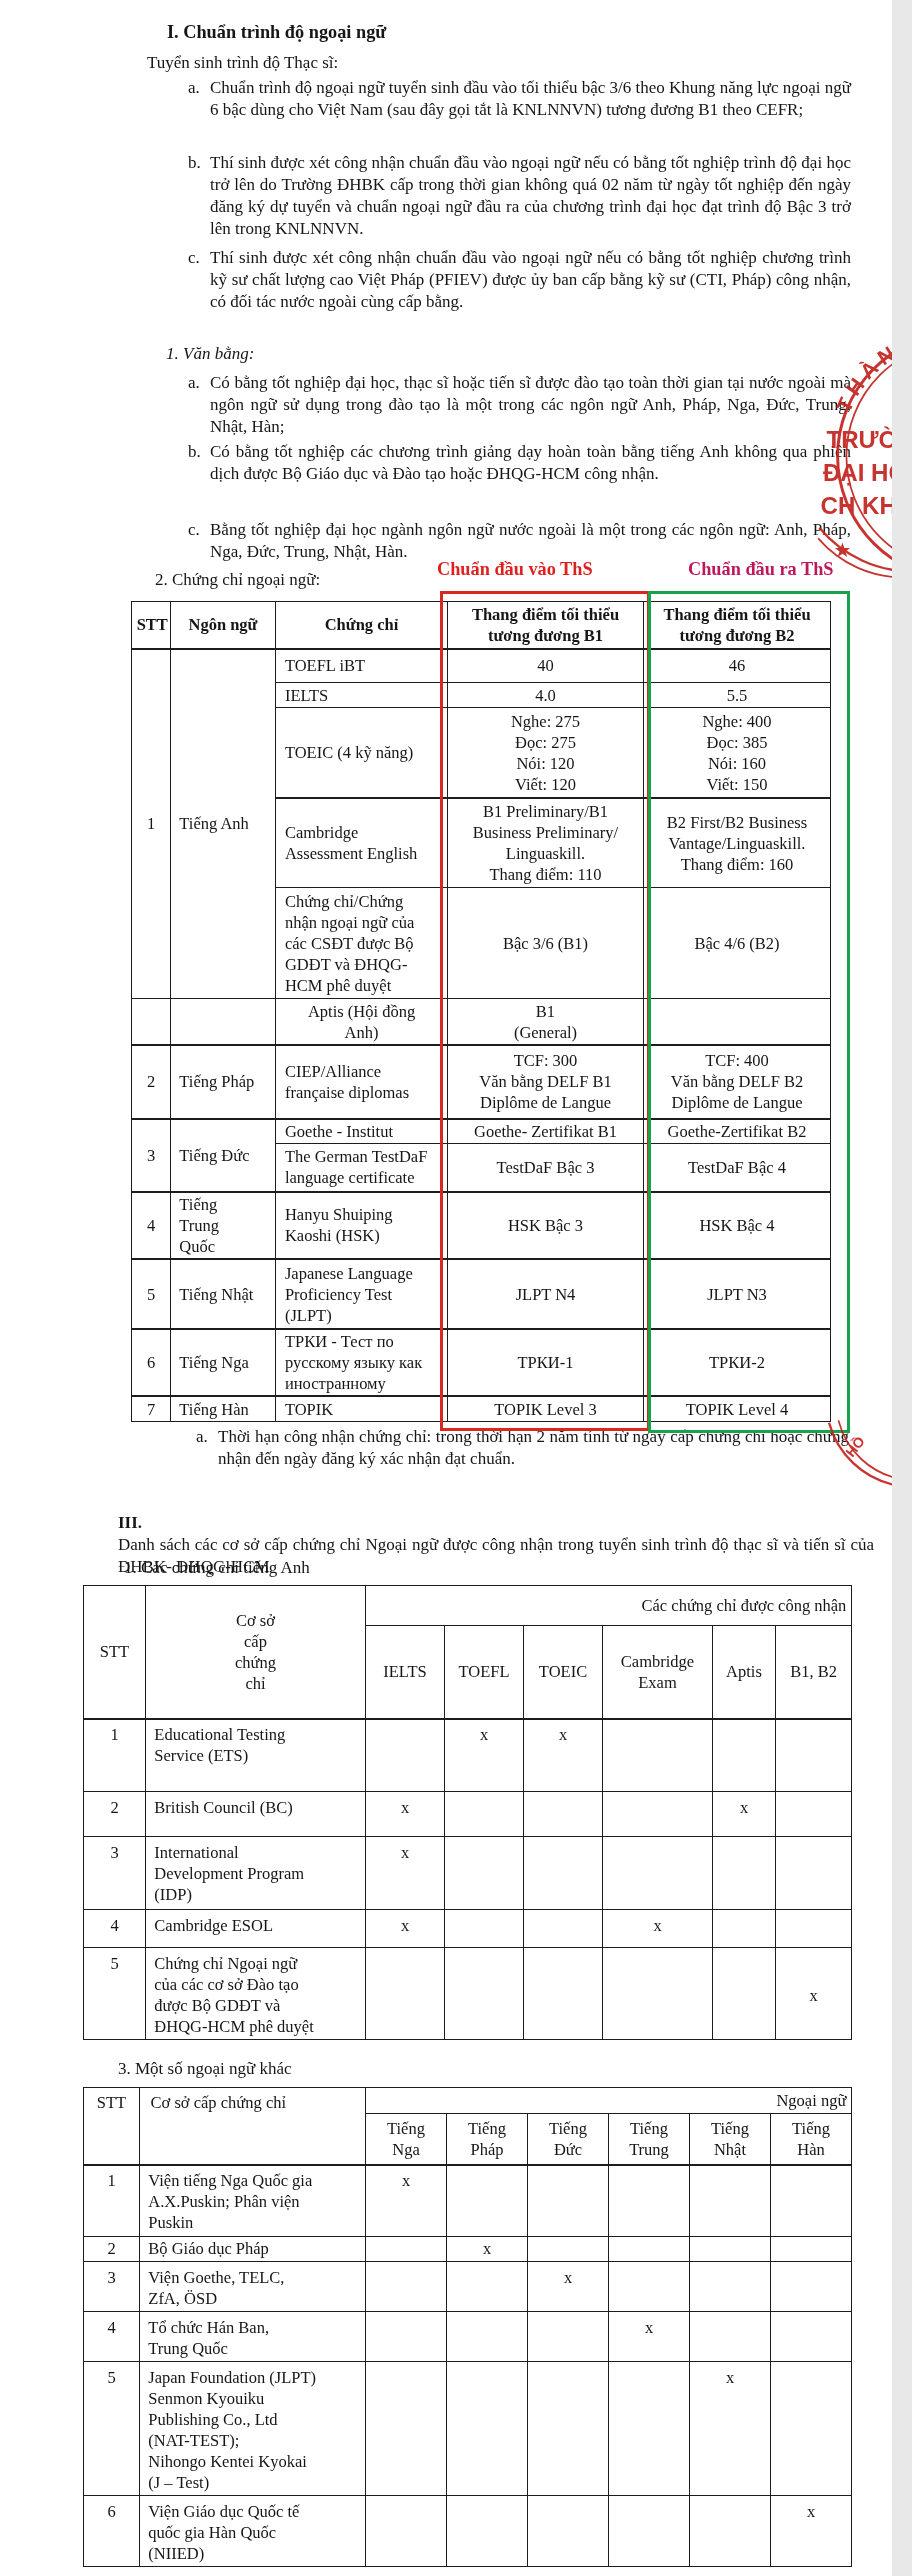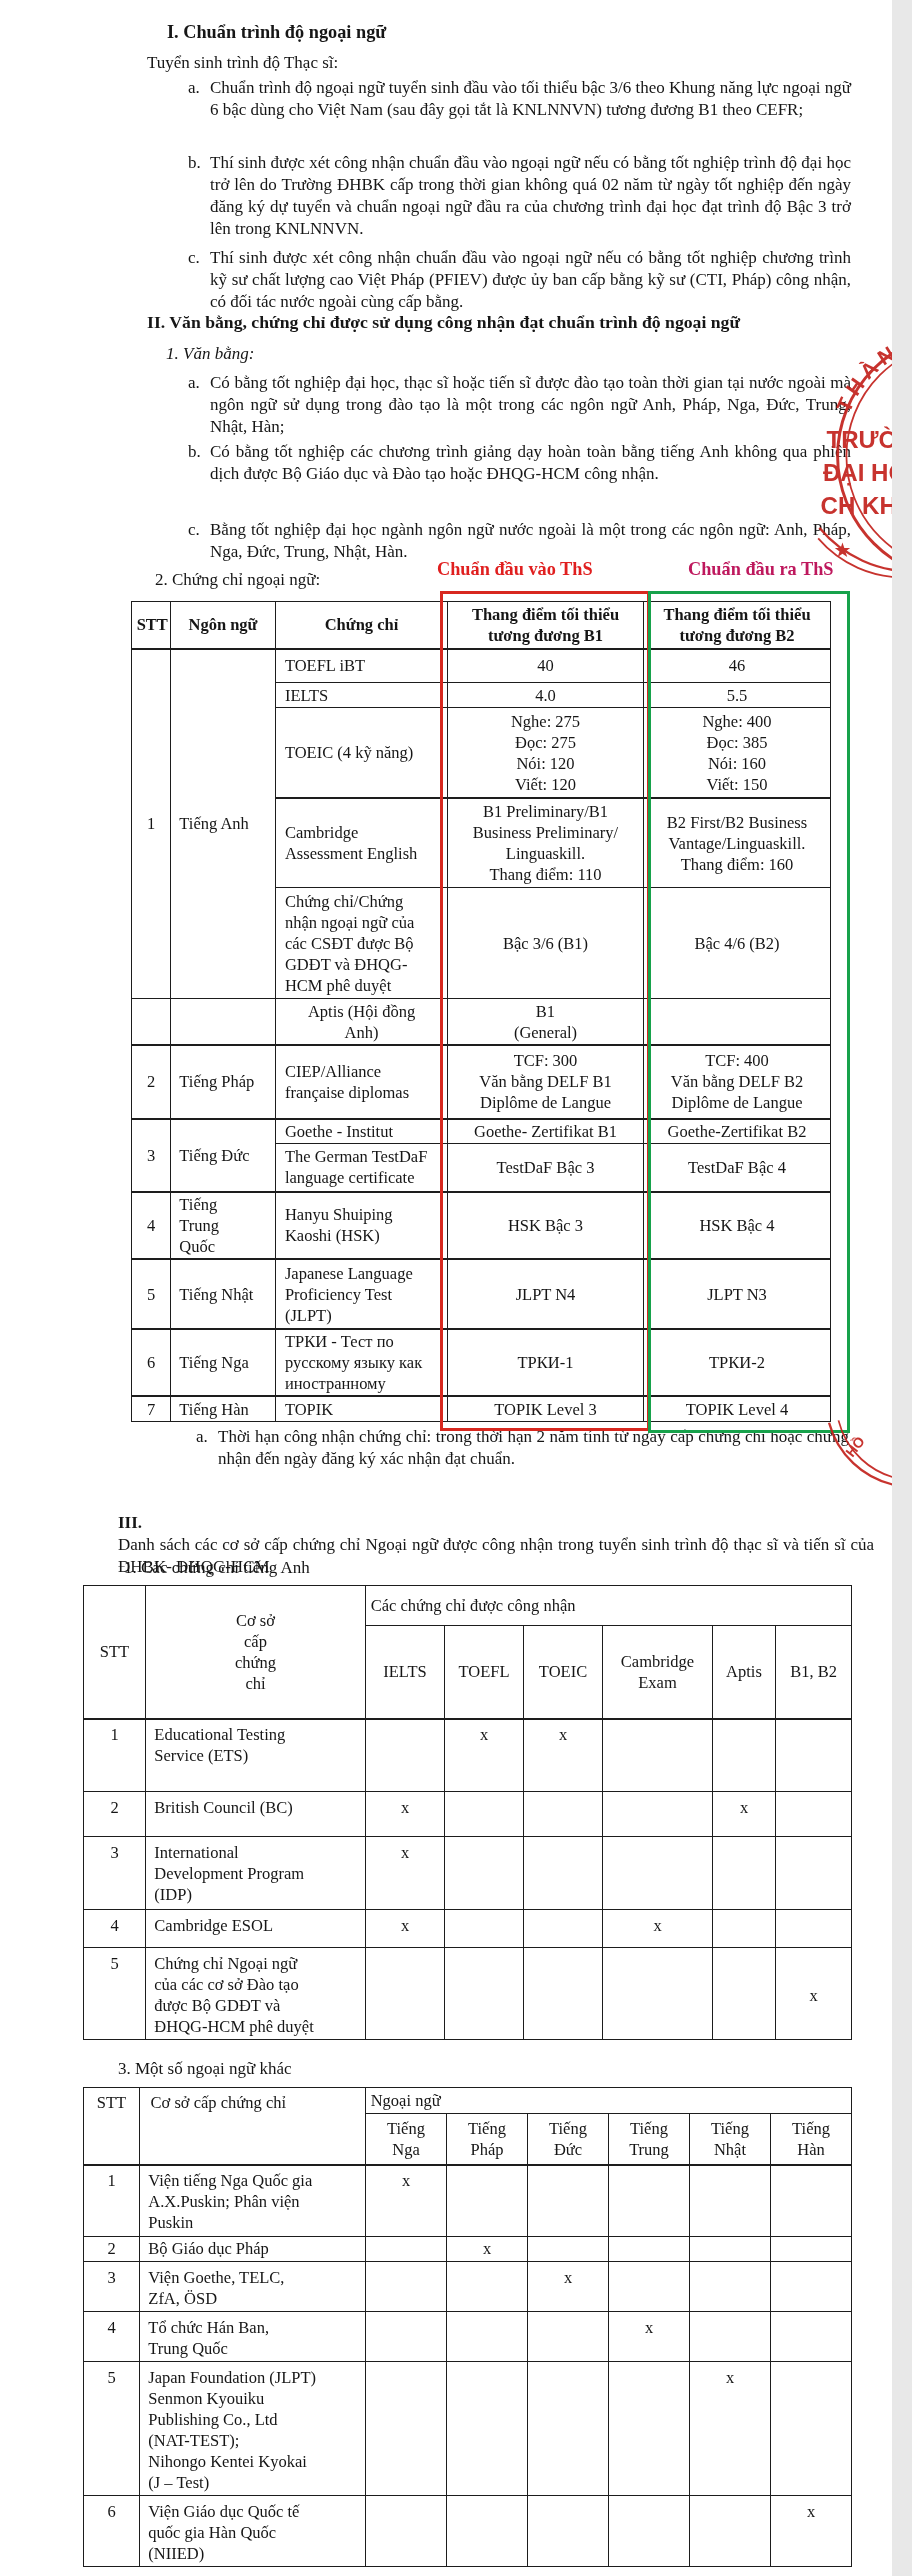--- a/index.html
+++ b/index.html
@@ -23,21 +23,21 @@
   .t1 td.cert{text-align:left;padding-left:8.9px;}
   .t1 td.cert.ctr{text-align:center;padding-left:4.7px;}
   .t1 td.lang{text-align:left;padding-left:8.3px;}
   .t1 tr.hd td{font-weight:bold;border-bottom-width:2.4px;}
   .t1 tr.sep td{border-top-width:2.4px;}
   
   .t2 td,.t3 td{vertical-align:top;}
   .t2 td.org,.t3 td.org{text-align:left;padding:4.7px 4.7px 2.4px 8.3px;}
   .t2 td.mk,.t3 td.mk{text-align:center;padding-top:4.7px;}
   .t2 td.stt,.t3 td.stt{text-align:center;padding-top:4.7px;}
-  .t2 td.gh,.t3 td.gh{text-align:left;vertical-align:middle;}
+  .t2 td.gh,.t3 td.gh{text-align:right;vertical-align:middle;}
   .t2 td.ch,.t3 td.ch{text-align:center;vertical-align:middle;}
   .t2 tr.hsep td,.t3 tr.hsep td{border-top-width:2.4px;}
   .t2 tr.rsep td,.t3 tr.rsep td{border-top-width:1.8px;}
   .t2 td.corner{vertical-align:middle;text-align:center;}
   .t3 td.hstt{text-align:center;padding-top:3.5px;}
   .t3 td.horg{text-align:left;padding-top:3.5px;padding-left:10.6px;}
   .stampsvg{position:absolute;z-index:6;opacity:.92;}
   .stamp-line{font-family:"Liberation Sans",sans-serif;font-weight:bold;fill:#c3221d;}
 </style>
 </head>
@@ -54,21 +54,20 @@
   </div>
   <div class="item" style="top:152px;left:188px;width:663px;">
     <span class="lbl">b.</span>
     <span class="body">Thí sinh được xét công nhận chuẩn đầu vào ngoại ngữ nếu có bằng tốt nghiệp trình độ đại học trở lên do Trường ĐHBK cấp trong thời gian không quá 02 năm từ ngày tốt nghiệp đến ngày đăng ký dự tuyển và chuẩn ngoại ngữ đầu ra của chương trình đại học đạt trình độ Bậc 3 trở lên trong KNLNNVN.</span>
   </div>
   <div class="item" style="top:247px;left:188px;width:663px;">
     <span class="lbl">c.</span>
     <span class="body">Thí sinh được xét công nhận chuẩn đầu vào ngoại ngữ nếu có bằng tốt nghiệp chương trình kỹ sư chất lượng cao Việt Pháp (PFIEV) được ủy ban cấp bằng kỹ sư (CTI, Pháp) công nhận, có đối tác nước ngoài cùng cấp bằng.</span>
   </div>
 
-  <div class="txt b" style="top:311px;left:147px;font-size:17.7px;width:709px;">II. Văn bằng, chứng chỉ được sử dụng công nhận đạt chuẩn trình độ ngoại ngữ</div>
   <div class="txt" style="top:343px;left:166px;font-style:italic;">1. Văn bằng:</div>
 
   <div class="item" style="top:372px;left:188px;width:663px;">
     <span class="lbl">a.</span>
     <span class="body">Có bằng tốt nghiệp đại học, thạc sĩ hoặc tiến sĩ được đào tạo toàn thời gian tại nước ngoài mà ngôn ngữ sử dụng trong đào tạo là một trong các ngôn ngữ Anh, Pháp, Nga, Đức, Trung, Nhật, Hàn;</span>
   </div>
   <div class="item" style="top:441px;left:188px;width:663px;">
     <span class="lbl">b.</span>
     <span class="body">Có bằng tốt nghiệp các chương trình giảng dạy hoàn toàn bằng tiếng Anh không qua phiên dịch được Bộ Giáo dục và Đào tạo hoặc ĐHQG-HCM công nhận.</span>
   </div>

